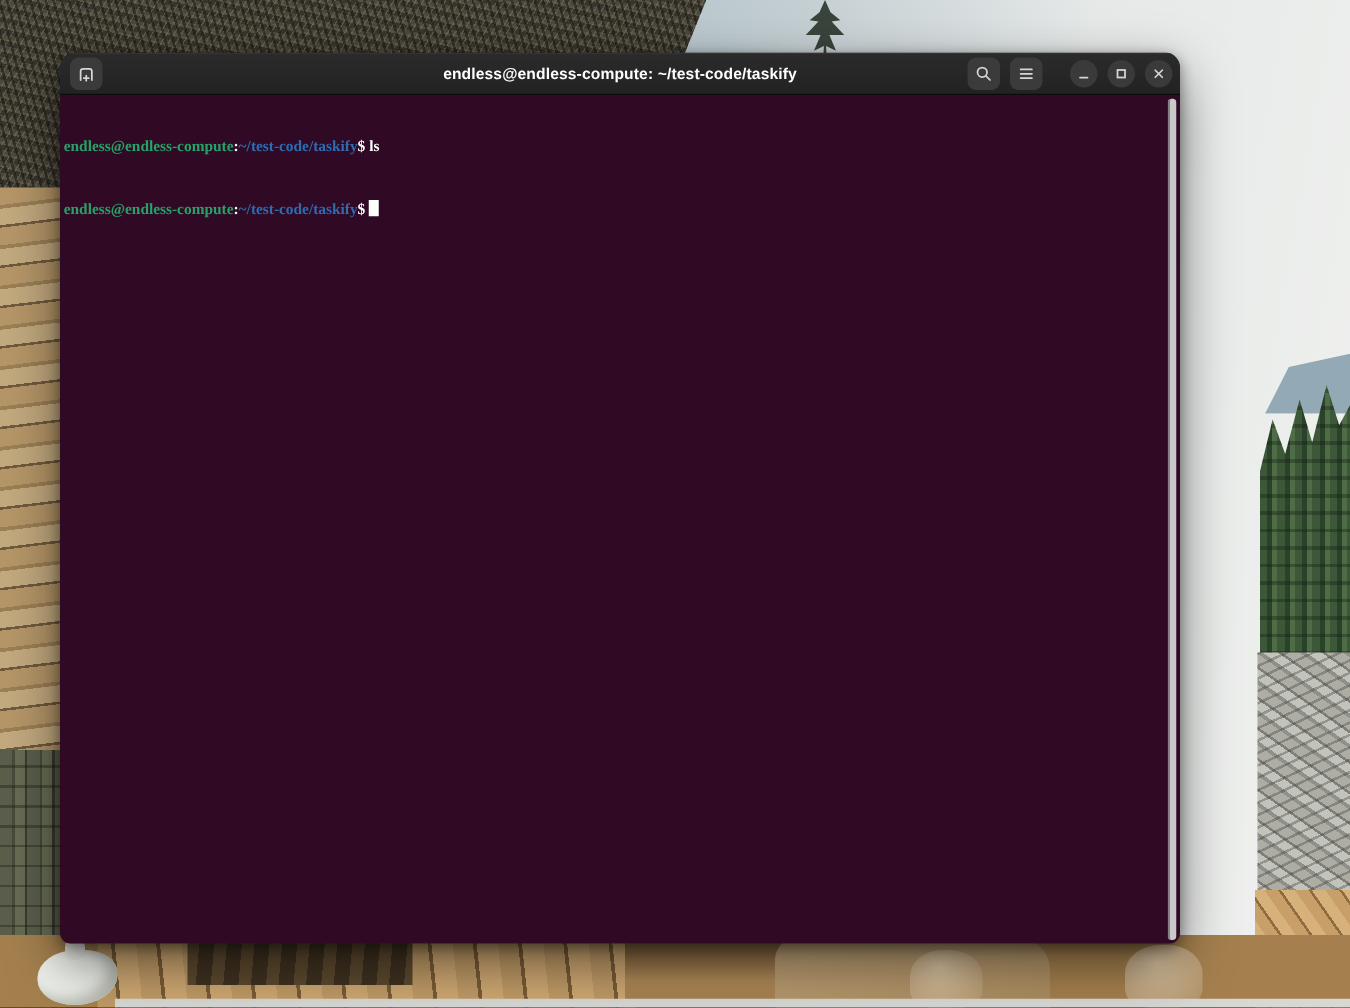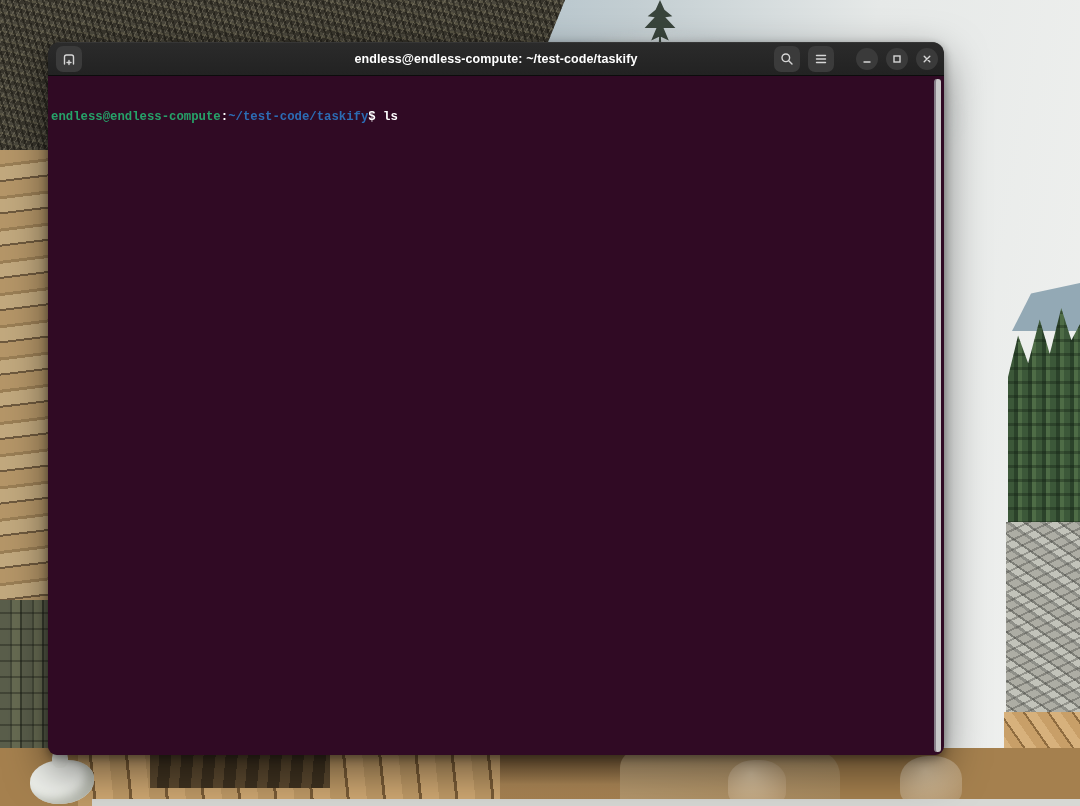--- a/index.html
+++ b/index.html
@@ -82,21 +82,21 @@
   .tb-btn{width:26px;height:26px;border:none;border-radius:7px;background:#3b3b3b;
     display:flex;align-items:center;justify-content:center;padding:0;cursor:pointer;}
   .tb-circle{width:22px;height:22px;border:none;border-radius:50%;background:#3a3a3a;
     display:flex;align-items:center;justify-content:center;padding:0;cursor:pointer;}
   .tb-left{margin-left:8px;}
   .tb-right{position:absolute;right:6px;display:flex;align-items:center;gap:8px;}
   .tb-gap{width:6px;}
   .icon-stroke{stroke:#d6d6d6;stroke-width:1.4;fill:none;stroke-linecap:round;}
 
   .term{flex:1;position:relative;background:var(--t-background,#300a24);
-    font-family:Liberation Mono, monospace;font-size:12.3px;font-weight:700;
+    font-family:Liberation Serif, serif;font-size:12.3px;font-weight:700;
     line-height:15.7px;color:var(--t-foreground,#fff);white-space:pre;
     padding:3px 0 0 3px;box-sizing:border-box;}
   .t-green{color:var(--t-green,#26a269);}
   .t-blue{color:var(--t-blue,#2c6cb4);}
   .t-fg{color:var(--t-foreground,#fff);}
   .cursor{display:inline-block;width:7.4px;height:13px;background:var(--t-cursor,#fff);
     transform:translateY(2px);}
   .scrollbar{position:absolute;right:3px;top:3px;bottom:3px;width:5px;border-radius:3px;
     background:#c9c9c9;border-left:2px solid #877f88;box-sizing:content-box;}
 </style>
@@ -163,17 +163,18 @@
         <button class="tb-circle">
           <svg width="14" height="14" viewBox="0 0 14 14">
             <path class="icon-stroke" d="M4.2 4.2 L9.8 9.8 M9.8 4.2 L4.2 9.8"></path>
           </svg>
         </button>
       </div>
     </div>
 
     <div class="term">
       <div class="tline"><span class="t-green">endless@endless-compute</span><span class="t-fg">:</span><span class="t-blue">~/test-code/taskify</span><span class="t-fg">$ </span><span class="t-fg">ls</span></div>
+      <div class="tline"><span class="t-green">endless@endless-compute</span><span class="t-fg">:</span><span class="t-blue">~/test-code/taskify</span><span class="t-fg">$ </span><span class="cursor"></span></div>
       <div class="scrollbar"></div>
     </div>
   </div>
 
 </div>
 
 </body></html>

